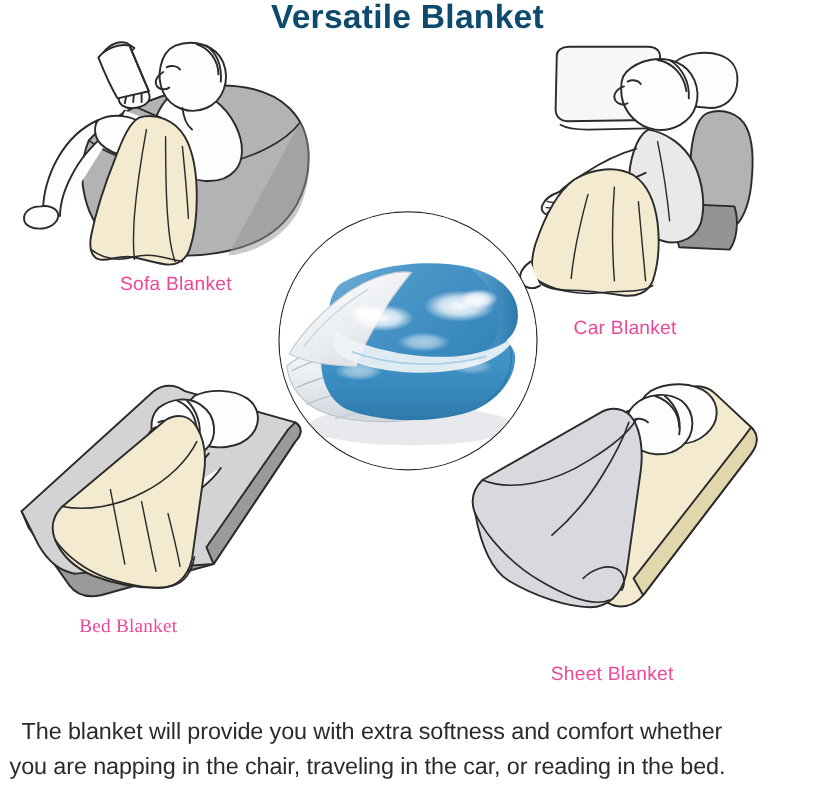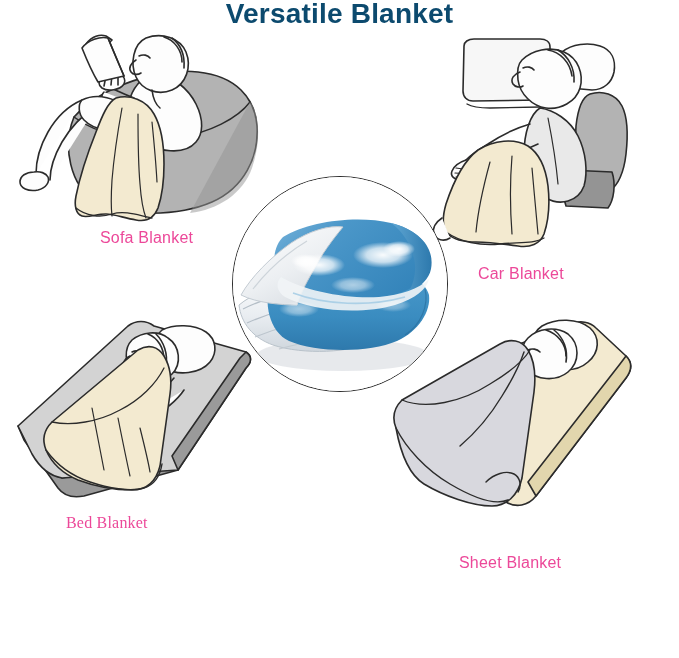--- a/index.html
+++ b/index.html
@@ -383,14 +383,18 @@
 
       <ellipse cx="66" cy="132" rx="20" ry="8" fill="url(#cloud1)" opacity="0.55"></ellipse>
       <ellipse cx="160" cy="128" rx="18" ry="7" fill="url(#cloud1)" opacity="0.4"></ellipse>
 
       <path d="M60 116 C 92 128, 136 130, 172 120" fill="none" stroke="#9fc9e4" stroke-width="1.6" opacity="0.8"></path>
 
       <path d="M192 112 C 196 128, 188 148, 172 158" fill="none" stroke="#2a6f9e" stroke-width="1.2" opacity="0.7"></path>
     </svg>
   </div>
 
+  <div id="footer-caption">
+    <span class="cap-line cap-line-1">The blanket will provide you with extra softness and comfort whether</span>
+    <span class="cap-line cap-line-2">you are napping in the chair, traveling in the car, or reading in the bed.</span>
+  </div>
 
 </div>
 
 </body></html>

